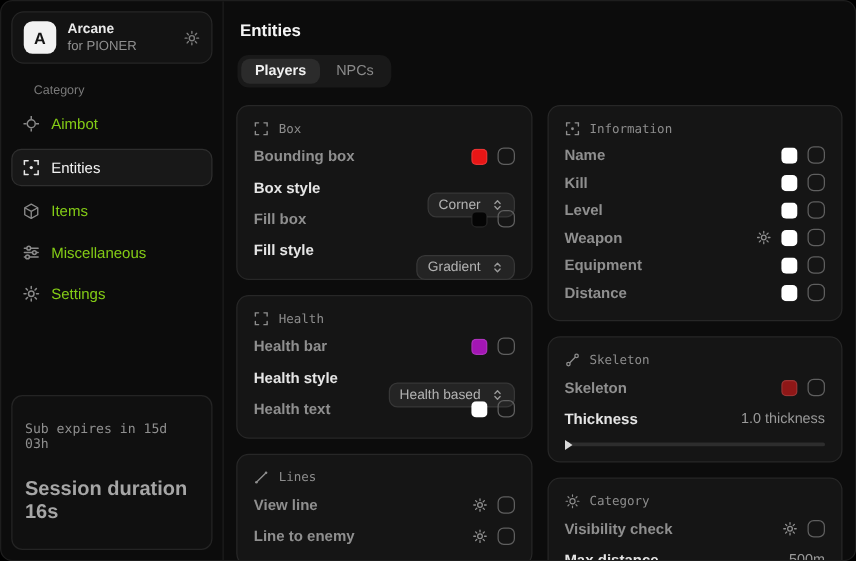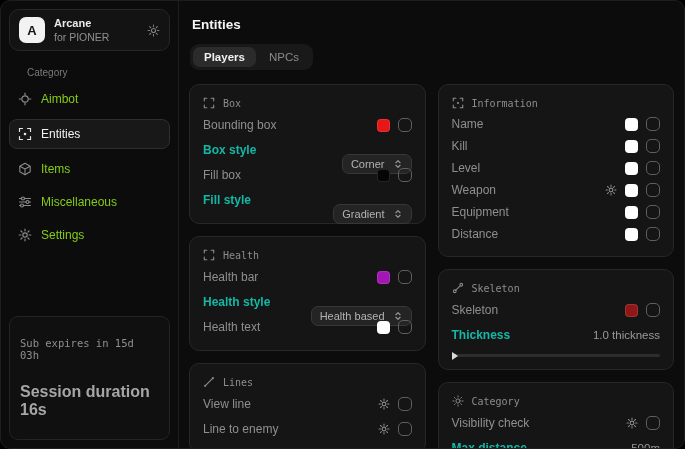--- a/index.html
+++ b/index.html
@@ -31,22 +31,22 @@
   .tab { padding:4px 11px; border-radius:7px; font-size:11.5px; color:#8a8a8a; cursor:pointer;text-align:right; }
   .tab.active { background:#2b2b2b; color:#f0f0f0; font-weight:700; }
 
   .cols { display:flex; gap:12px; margin-top:14px; align-items:flex-start; }
   .col { flex:1; display:flex; flex-direction:column; gap:12px; }
   .card { background:#151515; border:1px solid #272727; border-radius:10px; padding:9px 13px 12px; }
   .card-title { display:flex; align-items:center; gap:8px; color:#8d8d8d; font-family:"DejaVu Sans Mono", monospace; font-size:10px; margin:3px 0 5px; }
   .card-title .cicon { display:flex; }
   .row { display:flex; align-items:center; justify-content:space-between; height:22px; margin-top:3px; }
   .row.slim { height:20px; margin-top:2px; }
-  .lbl { font-size:12px; color:#8f8f8f; }
-  .lbl.strong { color:#14b8a6; font-weight:700; }
+  .lbl { font-size:12px; color:#8f8f8f;font-weight:bold; }
+  .lbl.strong { color:#e5e5e5; font-weight:700; }
   .ctrls { display:flex; align-items:center; gap:8px; }
   .swatch { width:13px; height:13px; border-radius:4px; border:1px solid rgba(255,255,255,0.12); cursor:pointer; }
   .checkbox { width:14px; height:14px; border:1.5px solid #5f5f5f; border-radius:5px; background:transparent; cursor:pointer; }
   .gear-mini { color:#8f8f8f; display:flex; cursor:pointer; }
   .dropdown { display:flex; align-items:center; gap:8px; background:#242424; border:1px solid #373737; border-radius:7px; padding:3px 8px; color:#b3b3b3; font-size:11px; font-family:"Liberation Sans", sans-serif; cursor:pointer;margin-top:27px; }
   .dd-icon { display:flex; color:#9a9a9a; }
   .slider { position:relative; height:3px; background:#2d2d2d; border-radius:2px; margin-top:8px; cursor:pointer; }
   .slider-fill { position:absolute; left:0; top:0; height:100%; background:#ededed; border-radius:2px; }
   .thumb-tri { position:absolute; left:0; top:50%; transform:translateY(-50%); width:0; height:0; border-top:4px solid transparent; border-bottom:4px solid transparent; border-left:6px solid #d9d9d9; }
   .val { font-size:11.5px; color:#9a9a9a; }

